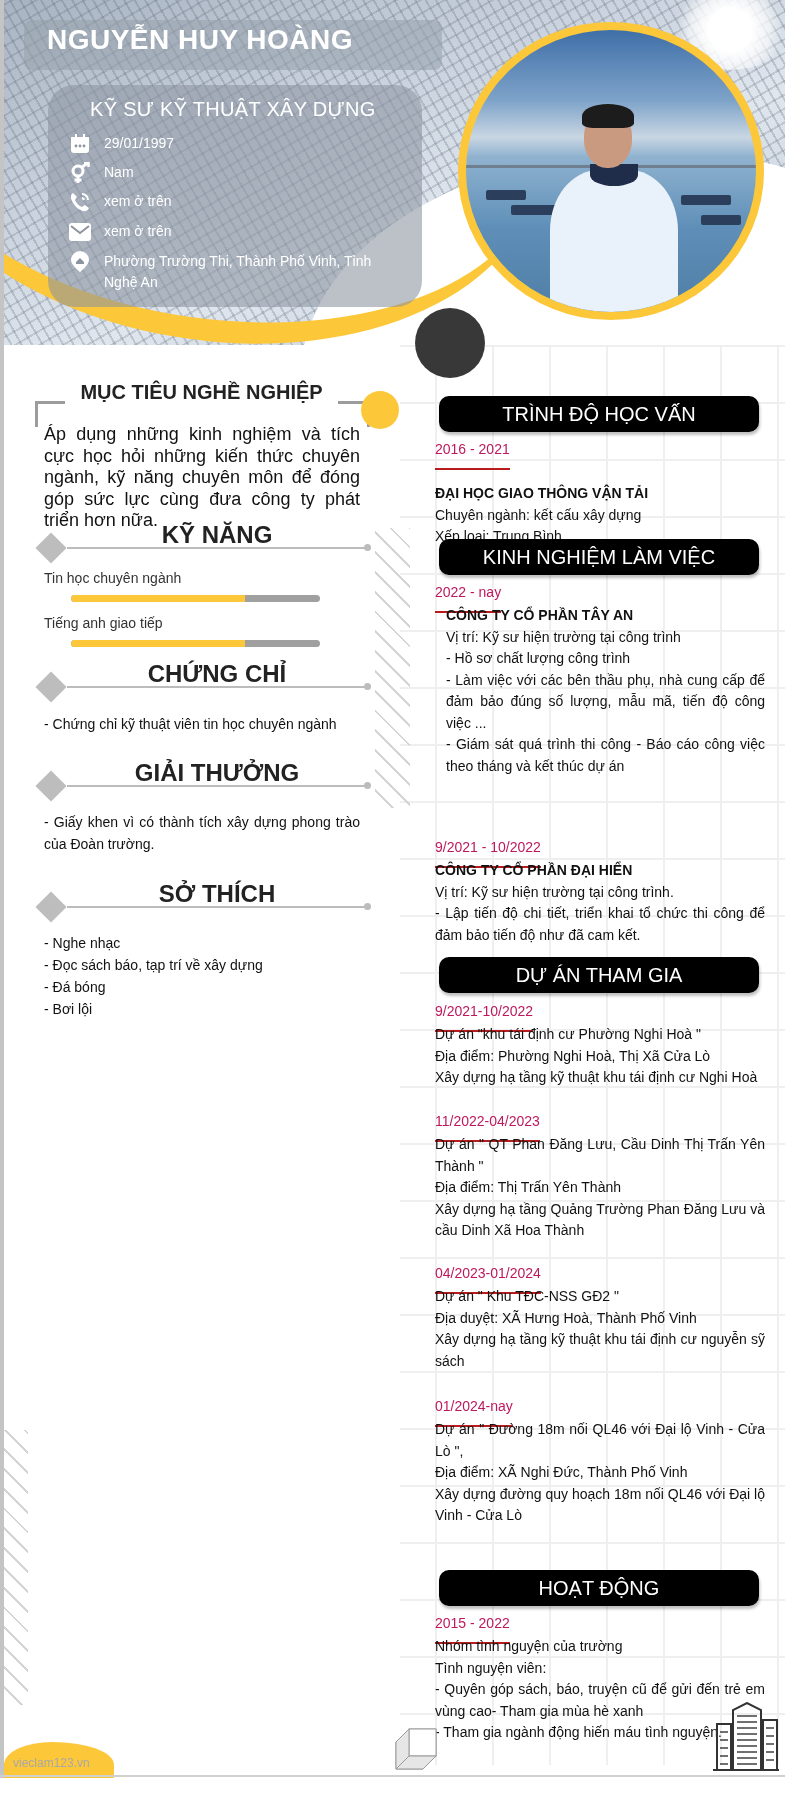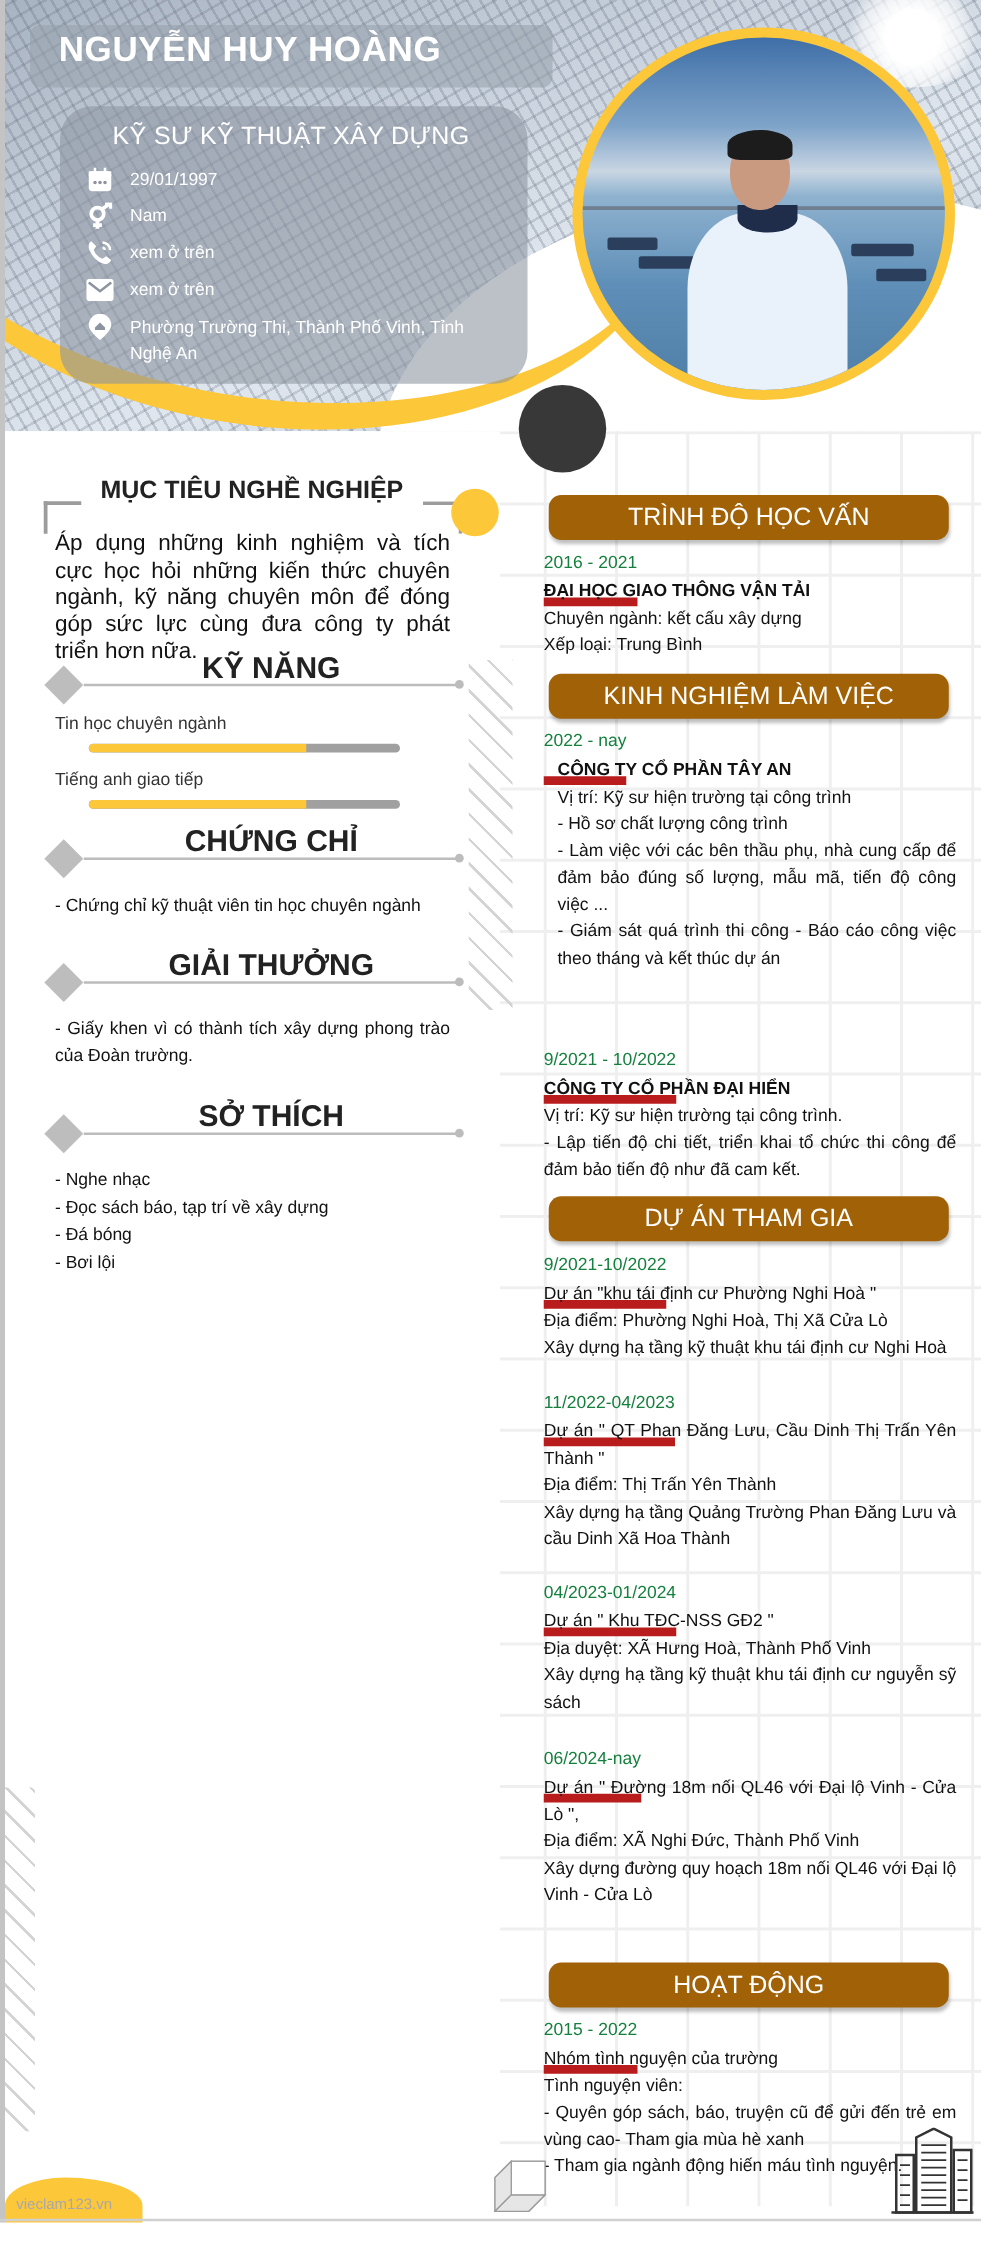--- a/index.html
+++ b/index.html
@@ -102,24 +102,24 @@
   .left-text.just { text-align: justify; }
 
   .hatch {
     position: absolute;
     background: repeating-linear-gradient(45deg, transparent 0 12px, #d4d4d4 12px 14px);
   }
 
   
   .pill {
     position: absolute; left: 439px; width: 320px; height: 36px; border-radius: 10px;
-    background: #a16207; box-shadow: 1px 3px 3px rgba(0,0,0,0.25);
+    background: #000000; box-shadow: 1px 3px 3px rgba(0,0,0,0.25);
     color: #fff; font-size: 20px; text-align: center; line-height: 36px;
   }
-  .r-date { position: absolute; left: 435px; font-size: 14px; color: #15803d; padding-bottom: 20px; border-bottom: 7px solid #b91c1c; line-height: 18px; }
+  .r-date { position: absolute; left: 435px; font-size: 14px; color: #be185d; padding-bottom: 10px; border-bottom: 2px solid #b91c1c; line-height: 18px; }
   .r-block { position: absolute; left: 435px; width: 330px; font-size: 14px; line-height: 21.5px; color: #111; }
   .r-block .bold { font-weight: bold; }
   .r-block .j { text-align: justify; }
 
   .watermark-blob { position: absolute; left: 4px; top: 1742px; width: 110px; height: 36px; background: #fdc73a; border-radius: 70% 90% 0 0 / 100% 100% 0 0; }
   .watermark { position: absolute; left: 13px; top: 1756px; font-size: 12px; color: #a8a8a8; }
 </style>
 </head>
 <body>
 
@@ -259,21 +259,21 @@
     <div>- Đọc sách báo, tạp trí về xây dựng</div>
     <div>- Đá bóng</div>
     <div>- Bơi lội</div>
   </div>
 
   <div class="hatch" style="left:375px;top:528px;width:35px;height:280px;"></div>
   <div class="hatch" style="left:4px;top:1430px;width:24px;height:275px;"></div>
 
   <div class="pill" style="top:396px;">TRÌNH ĐỘ HỌC VẤN</div>
   <div class="r-date" style="top:440px;">2016 - 2021</div>
-  <div class="r-block" style="top:462px;">
+  <div class="r-block" style="top:483px;">
     <div class="bold">ĐẠI HỌC GIAO THÔNG VẬN TẢI</div>
     <div>Chuyên ngành: kết cấu xây dựng</div>
     <div>Xếp loại: Trung Bình</div>
   </div>
 
   <div class="pill" style="top:539px;">KINH NGHIỆM LÀM VIỆC</div>
   <div class="r-date" style="top:583px;">2022 - nay</div>
   <div class="r-block" style="top:605px;padding-left:11px;">
     <div class="bold">CÔNG TY CỔ PHẦN TÂY AN</div>
     <div class="j">Vị trí: Kỹ sư hiện trường tại công trình</div>
@@ -300,21 +300,21 @@
     <div class="j">Dự án " QT Phan Đăng Lưu, Cầu Dinh Thị Trấn Yên Thành "</div>
     <div class="j">Địa điểm: Thị Trấn Yên Thành</div>
     <div class="j">Xây dựng hạ tầng Quảng Trường Phan Đăng Lưu và cầu Dinh Xã Hoa Thành</div>
   </div>
   <div class="r-date" style="top:1264px;">04/2023-01/2024</div>
   <div class="r-block" style="top:1286px;">
     <div class="j">Dự án " Khu TĐC-NSS GĐ2 "</div>
     <div class="j">Địa duyệt: XÃ Hưng Hoà, Thành Phố Vinh</div>
     <div class="j">Xây dựng hạ tầng kỹ thuật khu tái định cư nguyễn sỹ sách</div>
   </div>
-  <div class="r-date" style="top:1397px;">06/2024-nay</div>
+  <div class="r-date" style="top:1397px;">01/2024-nay</div>
   <div class="r-block" style="top:1419px;">
     <div class="j">Dự án " Đường 18m nối QL46 với Đại lộ Vinh - Cửa Lò ",</div>
     <div class="j">Địa điểm: XÃ Nghi Đức, Thành Phố Vinh</div>
     <div class="j">Xây dựng đường quy hoạch 18m nối QL46 với Đại lộ Vinh - Cửa Lò</div>
   </div>
 
   <div class="pill" style="top:1570px;">HOẠT ĐỘNG</div>
   <div class="r-date" style="top:1614px;">2015 - 2022</div>
   <div class="r-block" style="top:1636px;">
     <div>Nhóm tình nguyện của trường</div>

